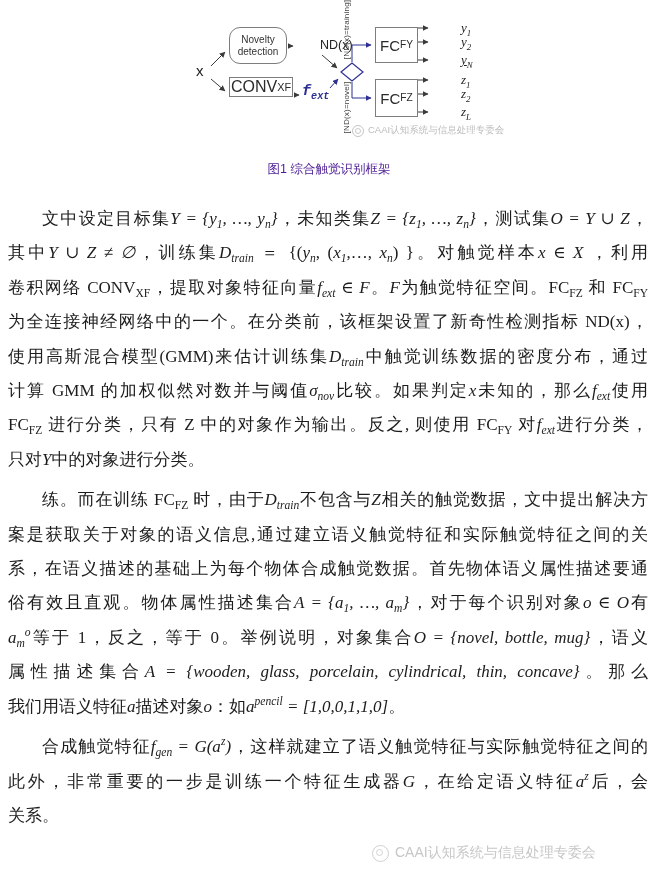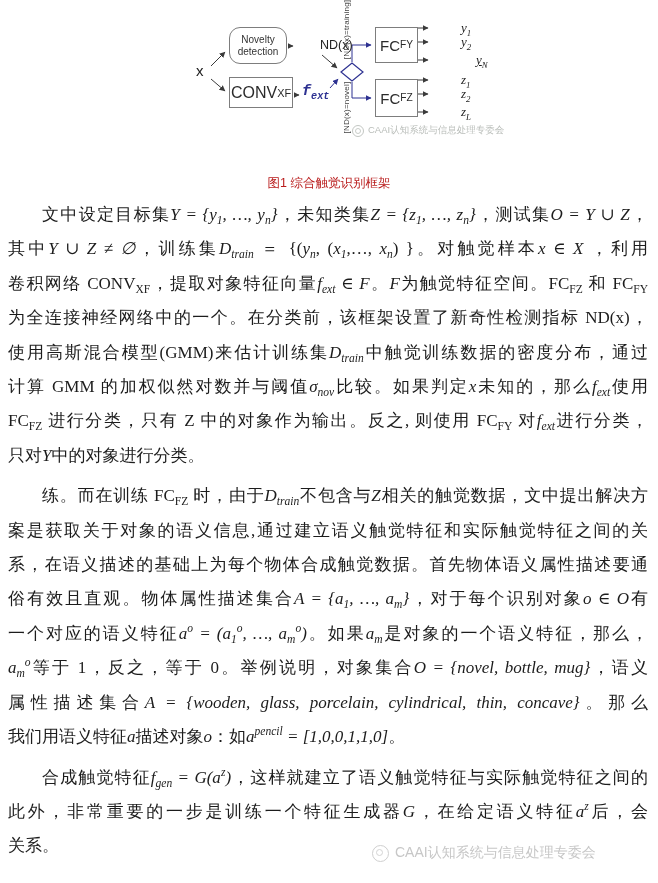--- a/index.html
+++ b/index.html
@@ -7,42 +7,42 @@
     position:relative;width:658px;height:883px;background:#ffffff;overflow:hidden;
     font-family:"Liberation Serif","DejaVu Serif",serif;color:#1f1f1f;
   }
   
   .figure{position:relative;width:658px;height:150px;background:#fff;}
   .figure svg.wires{position:absolute;left:0;top:0;}
   .fnode{position:absolute;font-family:"Liberation Sans","DejaVu Sans",sans-serif;color:#222;}
   .fbox{border:1px solid #7d7d7d;background:#fff;display:flex;align-items:center;justify-content:center;text-align:center;box-sizing:border-box;}
   .rounded{border-radius:11px;}
   .novelty{left:229px;top:27px;width:58px;height:37px;font-size:10px;line-height:12px;color:#333;}
-  .convbox{left:229px;top:77px;width:64px;height:31px;font-size:16px;color:#2b2b2b;}
+  .convbox{left:229px;top:77px;width:64px;height:20px;font-size:16px;color:#2b2b2b;}
   .fcybox{left:375px;top:27px;width:43px;height:36px;font-size:15px;color:#2b2b2b;}
   .fczbox{left:375px;top:79px;width:43px;height:38px;font-size:15px;color:#2b2b2b;}
   .xlabel{left:196px;top:62px;font-size:15px;color:#222;}
   .ndlabel{left:296px;top:38px;font-size:12.5px;color:#222;margin-left:24px;}
   .fextlabel{left:302px;top:83px;font-size:15px;color:#2d3191;font-family:Liberation Mono, monospace;font-style:italic;font-weight:bold;}
   .outlab{font-size:13px;font-family:"Liberation Serif",serif;font-style:italic;color:#1e1e1e;margin-left:30px;}
   .branch{position:absolute;width:62px;text-align:center;font-size:8px;letter-spacing:.2px;color:#3f3f3f;
     font-family:"Liberation Sans",sans-serif;transform:rotate(-90deg);}
   .bt{left:315px;top:25px;}
   .bb{left:315px;top:103px;}
   sub{font-size:68%;line-height:0;}
   sup{font-size:68%;line-height:0;}
   .fwm{position:absolute;left:352px;top:124px;display:flex;align-items:center;gap:4px;
     color:#b9bdb9;font-size:9.5px;font-family:"Liberation Sans",sans-serif;}
   .fwm .logo{width:10px;height:10px;border:1px solid #c3c7c3;border-radius:50%;display:inline-block;position:relative;}
   .fwm .logo::after{content:"";position:absolute;left:2px;top:2px;width:4px;height:4px;border-radius:50%;border:1px solid #c9cdc9;}
   
-  .caption{margin-top:25px;text-align:center;font-size:12.5px;color:#b91c1c;
+  .caption{margin-top:11px;text-align:center;font-size:12.5px;color:#4c1d95;
     font-family:"Liberation Sans","DejaVu Sans",sans-serif;}
   
-  .body{margin-top:6px;padding:0 10px 8px 8px;font-size:17px;color:#1c1c1c;}
+  .body{margin-top:24px;padding:0 10px 8px 8px;font-size:17px;color:#1c1c1c;}
   .para{margin:0;}
   .para+.para{margin-top:6px;}
   .line{line-height:34.4px;text-align:justify;text-align-last:justify;}
   .line.last{text-align-last:left;}
   .para .line:first-child{text-indent:2em;}
   .mi{font-family:"Liberation Serif","DejaVu Serif",serif;font-style:italic;}
   
   .bwm{position:absolute;left:372px;top:844px;display:flex;align-items:center;gap:6px;
     color:#c7c7c7;font-size:14px;font-family:"Liberation Sans",sans-serif;}
   .bwm .logo{width:15px;height:15px;border:1.5px solid #cfcfcf;border-radius:50%;display:inline-block;position:relative;}
@@ -103,21 +103,21 @@
     <div class="fnode fextlabel">f<sub>ext</sub></div>
 
     <div class="branch bt">[ND(x)=training]</div>
     <div class="branch bb">[ND(x)=novel]</div>
 
     <div class="fnode fbox fcybox">FC<sub>FY</sub></div>
     <div class="fnode fbox fczbox">FC<sub>FZ</sub></div>
 
     <div class="fnode outlab" style="left:431px;top:20px;"><span class="mi">y</span><sub>1</sub></div>
     <div class="fnode outlab" style="left:431px;top:34px;"><span class="mi">y</span><sub>2</sub></div>
-    <div class="fnode outlab" style="left:446px;top:52px;text-decoration:underline;"><span class="mi">y</span><sub>N</sub></div>
+    <div class="fnode outlab" style="left:431px;top:52px;text-decoration:underline;"><span class="mi">y</span><sub>N</sub></div>
     <div class="fnode outlab" style="left:431px;top:72px;"><span class="mi">z</span><sub>1</sub></div>
     <div class="fnode outlab" style="left:431px;top:86px;"><span class="mi">z</span><sub>2</sub></div>
     <div class="fnode outlab" style="left:431px;top:104px;"><span class="mi">z</span><sub>L</sub></div>
 
     <div class="fwm">
       <span class="logo"></span>
       <span>CAAI认知系统与信息处理专委会</span>
     </div>
   </div>
 
@@ -132,21 +132,20 @@
         <div class="line">使用高斯混合模型(GMM)来估计训练集<span class="mi">D<sub>train</sub></span>中触觉训练数据的密度分布，通过</div>
         <div class="line">计算 GMM 的加权似然对数并与阈值<span class="mi">σ<sub>nov</sub></span>比较。如果判定<span class="mi">x</span>未知的，那么<span class="mi">f<sub>ext</sub></span>使用</div>
         <div class="line">FC<sub>FZ</sub> 进行分类，只有 Z 中的对象作为输出。反之, 则使用 FC<sub>FY</sub> 对<span class="mi">f<sub>ext</sub></span>进行分类，</div>
         <div class="line last">只对<span class="mi">Y</span>中的对象进行分类。</div>
       </div>
       <div class="para">
         <div class="line">练。而在训练 FC<sub>FZ</sub> 时，由于<span class="mi">D<sub>train</sub></span>不包含与<span class="mi">Z</span>相关的触觉数据，文中提出解决方</div>
         <div class="line">案是获取关于对象的语义信息,通过建立语义触觉特征和实际触觉特征之间的关</div>
         <div class="line">系，在语义描述的基础上为每个物体合成触觉数据。首先物体语义属性描述要通</div>
         <div class="line">俗有效且直观。物体属性描述集合<span class="mi">A = {a<sub>1</sub>, …, a<sub>m</sub>}</span>，对于每个识别对象<span class="mi">o ∈ O</span>有</div>
-        <div class="line">一个对应的语义特征<span class="mi">a<sup>o</sup> = (a<sub>1</sub><sup>o</sup>, …, a<sub>m</sub><sup>o</sup>)</span>。如果<span class="mi">a<sub>m</sub></span>是对象的一个语义特征，那么，</div>
         <div class="line"><span class="mi">a<sub>m</sub><sup>o</sup></span>等于 1，反之，等于 0。举例说明，对象集合<span class="mi">O = {novel, bottle, mug}</span>，语义</div>
         <div class="line">属性描述集合<span class="mi">A = {wooden, glass, porcelain, cylindrical, thin, concave}</span>。那么</div>
         <div class="line last">我们用语义特征<span class="mi">a</span>描述对象<span class="mi">o</span>：如<span class="mi">a<sup>pencil</sup> = [1,0,0,1,1,0]</span>。</div>
       </div>
       <div class="para">
         <div class="line">合成触觉特征<span class="mi">f<sub>gen</sub> = G(a<sup>z</sup>)</span>，这样就建立了语义触觉特征与实际触觉特征之间的</div>
         <div class="line">此外，非常重要的一步是训练一个特征生成器<span class="mi">G</span>，在给定语义特征<span class="mi">a<sup>z</sup></span>后，会</div>
         <div class="line last">关系。</div>
       </div>
     </div>

